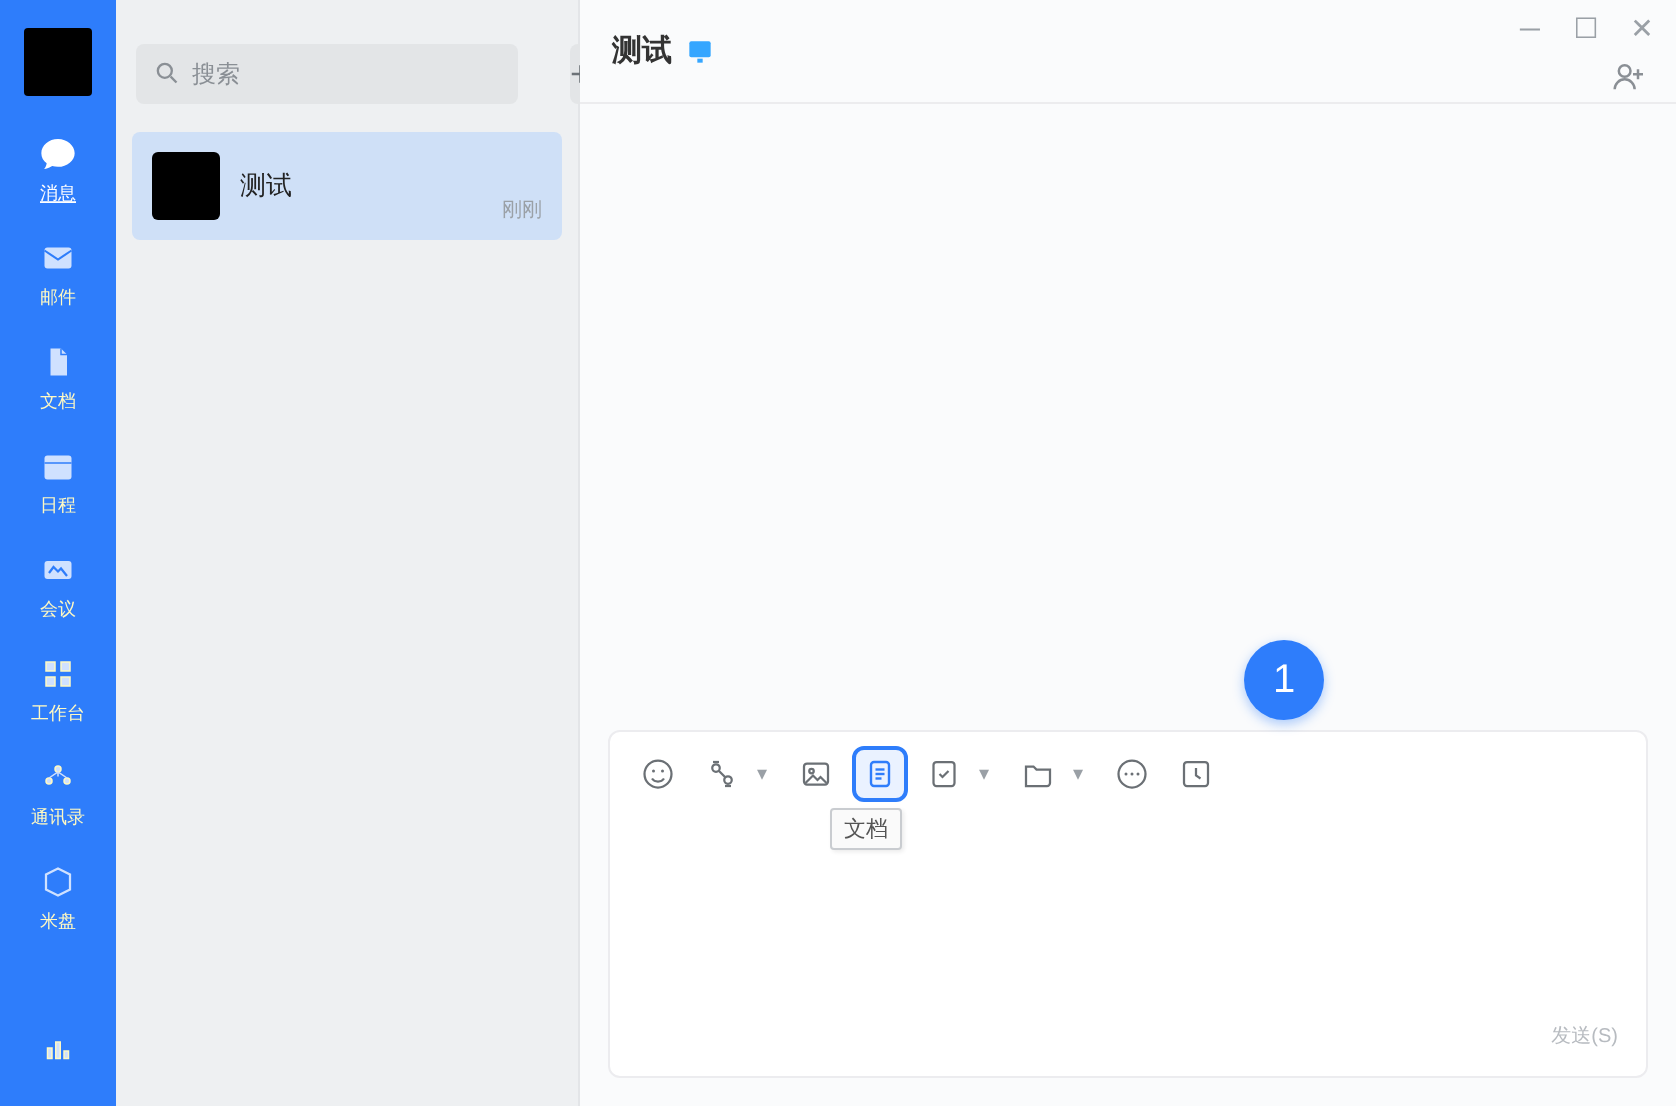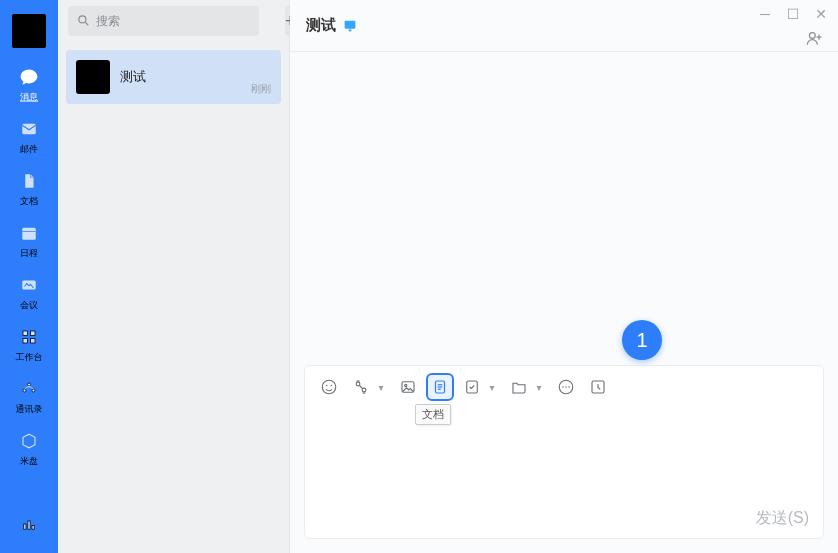--- a/index.html
+++ b/index.html
@@ -9,36 +9,36 @@
   
   .nav {
     width: 58px; background: #2e7dfb; display: flex; flex-direction: column;
     align-items: center; padding-top: 14px;
   }
   .nav .avatar {
     width: 34px; height: 34px; background: #000; border-radius: 2px; margin-bottom: 18px;
   }
   .nav .nav-item {
     width: 40px; text-align: center; margin-bottom: 14px;
-    color: #000000; display: flex; flex-direction: column; align-items: center;
+    color: #fef9c3; display: flex; flex-direction: column; align-items: center;
     cursor: pointer;
   }
   .nav .nav-item.active { color: #fff; text-decoration: underline; }
   .nav .nav-item .ic { width: 22px; height: 22px; display:flex; align-items:center; justify-content:center; }
   .nav .nav-item svg { stroke: currentColor; fill: currentColor; }
   .nav .nav-item .lbl { font-size: 10px; margin-top: 2px; transform: scale(0.9); }
   .nav .spacer { flex: 1; }
 
   
   .listcol {
     width: 232px; background: #eef0f2; border-right: 1px solid #e3e5e8;
     display: flex; flex-direction: column;
   }
   .searchbar {
-    display: flex; align-items: center; padding: 6px 10px 10px 10px; gap: 26px;
+    display: flex; align-items: center; padding: 22px 10px 10px 10px; gap: 26px;
   }
   .searchbox {
     flex: 1; height: 30px; background: #e3e5e7; border-radius: 4px;
     display: flex; align-items: center; padding: 0 8px; color: #8a8f95;
   }
   .searchbox input {
     border: 0; background: transparent; outline: none; flex: 1;
     font-size: 12px; color: #333; margin-left: 6px;
   }
   .searchbox input::placeholder { color: #8a8f95; }
@@ -106,21 +106,21 @@
     color:#9aa0a6; cursor:pointer; font-size:10px; margin-left:-3px; margin-right:4px;
   }
   .tooltip {
     position:absolute; top:38px; left:110px;
     background:#fafafa; border:1px solid #c9ccd0; padding:2px 6px;
     font-size:11px; color:#555; border-radius:2px;
     box-shadow:1px 1px 2px rgba(0,0,0,.08);
   }
   .inputzone { flex:1; min-height:96px; }
   .sendrow { height:34px; display:flex; align-items:center; justify-content:flex-end; padding:0 14px 6px 0;}
-  .sendbtn { color:#b7bbc0; font-size:16px; cursor:pointer; }
+  .sendbtn { color:#b7bbc0; font-size:10px; cursor:pointer; }
 
 </style>
 </head>
 <body>
 
 <div class="app">
 
   <div class="nav">
     <div class="avatar"></div>
 

